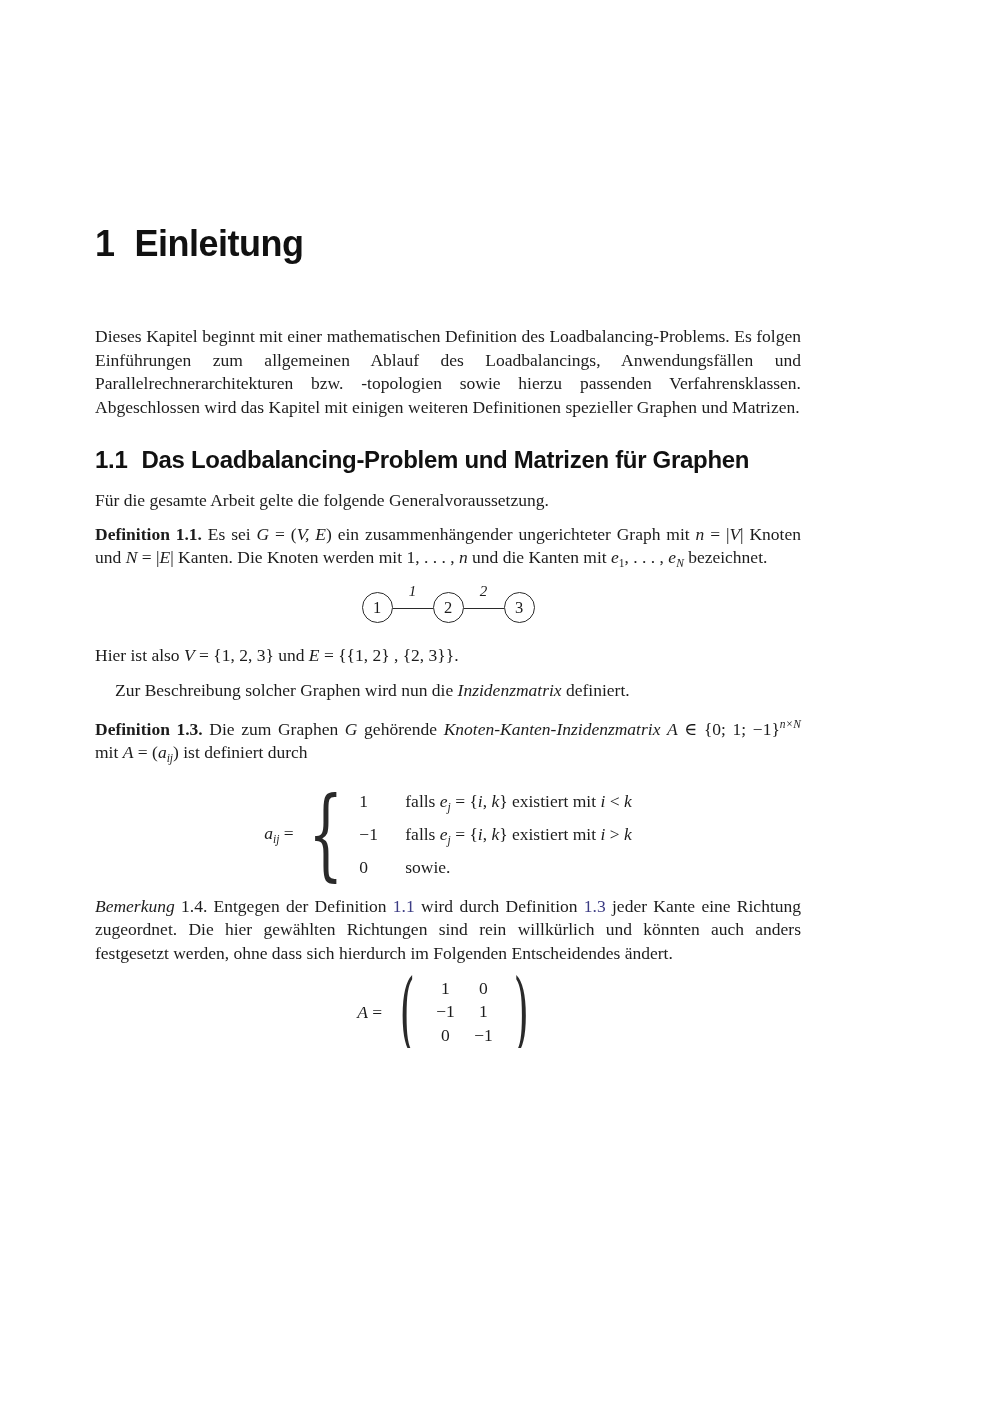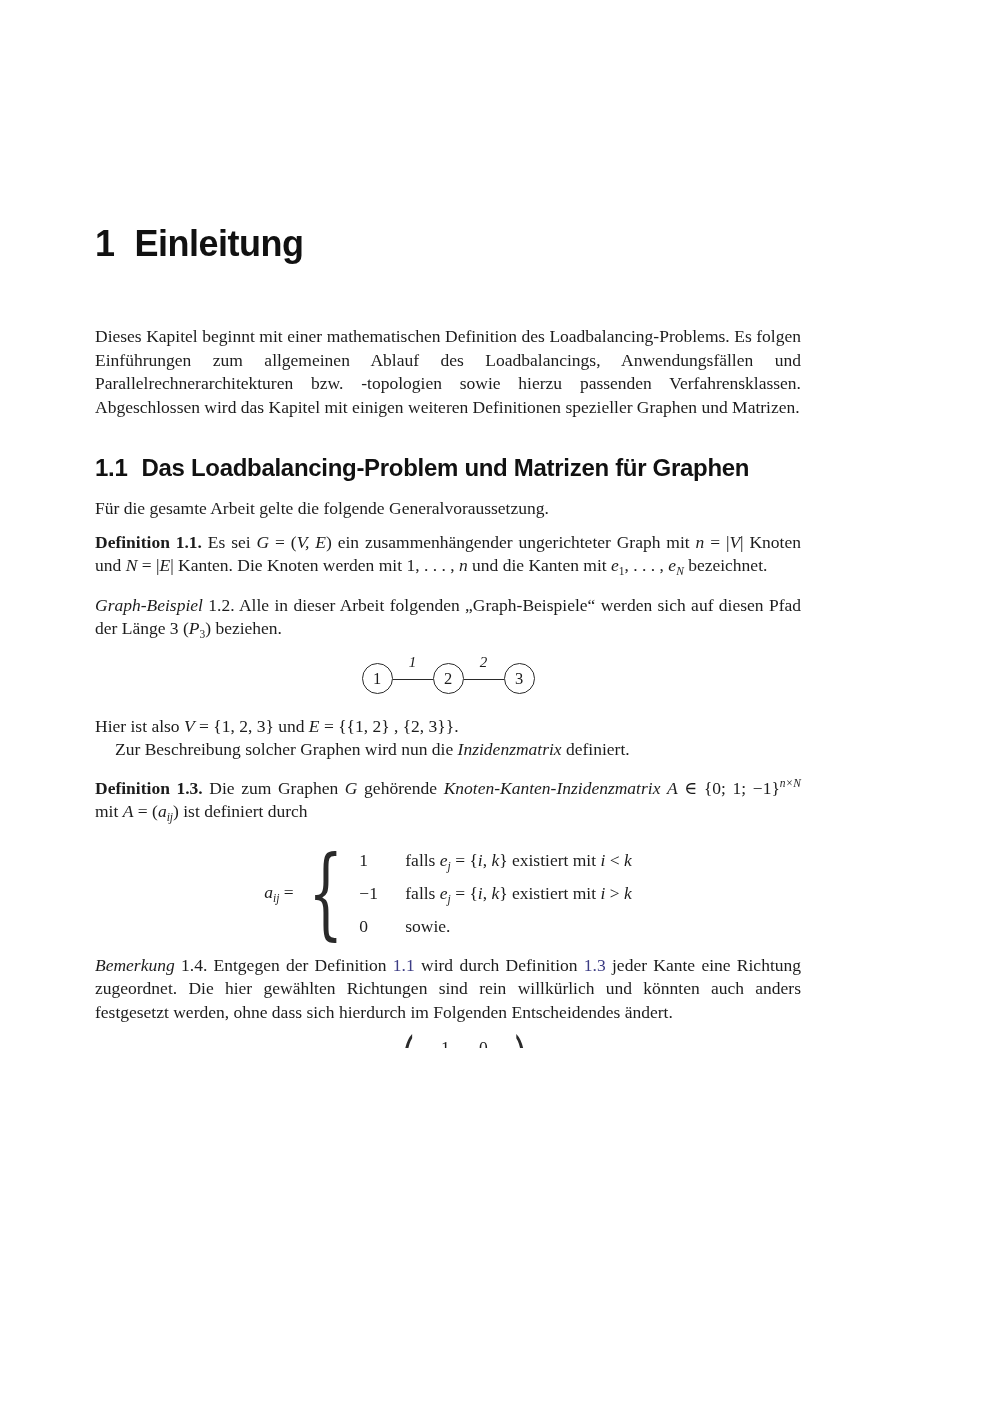--- a/index.html
+++ b/index.html
@@ -26,33 +26,33 @@
     margin:0 0 60px 0;
     color:#111;
   }
   h1.chapter .num{margin-right:20px;}
   h2.section{
     font-family:"Liberation Sans","DejaVu Sans",sans-serif;
     font-weight:700;
     font-size:24px;
     line-height:29px;
     letter-spacing:-0.3px;
-    margin:34px 0 15px 0;
+    margin:26px 0 15px 0;
     color:#111;
   }
   h2.section .num{margin-right:14px;}
   p{
     font-size:17.5px;
     line-height:23.5px;
     margin:10px 0 0 0;
     text-align:justify;
     hyphens:none;
   }
   p.noadjust{text-align:left;}
-  p.indent{text-indent:20px;margin-top:0;}
+  p.indent{text-indent:20px;margin-top:12px;}
   .r{font-style:normal;text-align:right;}
   .b{font-weight:bold;}
   .it,.m{font-style:italic;}
   .sub{font-size:11.5px;vertical-align:-4px;}
   .subi{font-size:11.5px;vertical-align:-4px;font-style:italic;}
   .supi{font-size:11.5px;vertical-align:7px;font-style:italic;margin-top:30px;}
   .link{color:#3c3c84;}
   
   .graph-fig{
     margin:15px 0 19px 0;
@@ -148,21 +148,20 @@
     <h1 class="chapter"><span class="num">1</span><span>Einleitung</span></h1>
 
     <p style="margin-top:16px;">Dieses Kapitel beginnt mit einer mathematischen Definition des Loadbalancing-Problems. Es folgen Einführungen zum allgemeinen Ablauf des Loadbalancings, Anwendungsfällen und Parallelrechnerarchitekturen bzw. -topologien sowie hierzu passenden Verfahrensklassen. Abgeschlossen wird das Kapitel mit einigen weiteren Definitionen spezieller Graphen und Matrizen.</p>
 
     <h2 class="section"><span class="num">1.1</span><span>Das Loadbalancing-Problem und Matrizen für Graphen</span></h2>
 
     <p style="margin-top:0;">Für die gesamte Arbeit gelte die folgende Generalvoraussetzung.</p>
 
     <p><span class="b">Definition 1.1.</span><span class="r"> Es sei </span><span class="m">G</span><span class="r"> = (</span><span class="m">V, E</span><span class="r">) ein zusammenhängender ungerichteter Graph mit </span><span class="m">n</span><span class="r"> = |</span><span class="m">V</span><span class="r">| Knoten und </span><span class="m">N</span><span class="r"> = |</span><span class="m">E</span><span class="r">| Kanten. Die Knoten werden mit 1, . . . , </span><span class="m">n</span><span class="r"> und die Kanten mit </span><span class="m">e</span><span class="sub">1</span><span class="r">, . . . , </span><span class="m">e</span><span class="subi">N</span><span class="r"> bezeichnet.</span></p>
 
-    <p><span class="it">Graph-Beispiel</span><span class="r"> 1.2. Alle in dieser Arbeit folgenden „Graph-Beispiele“ werden sich auf diesen Pfad der Länge 3 (</span><span class="m">P</span><span class="sub">3</span><span class="r">) beziehen.</span></p>
 
     <div class="graph-fig">
       <span class="gnode">1</span>
       <span class="gedge">
         <span class="line"></span>
         <span class="elabel">1</span>
       </span>
       <span class="gnode">2</span>
       <span class="gedge">
         <span class="line"></span>

